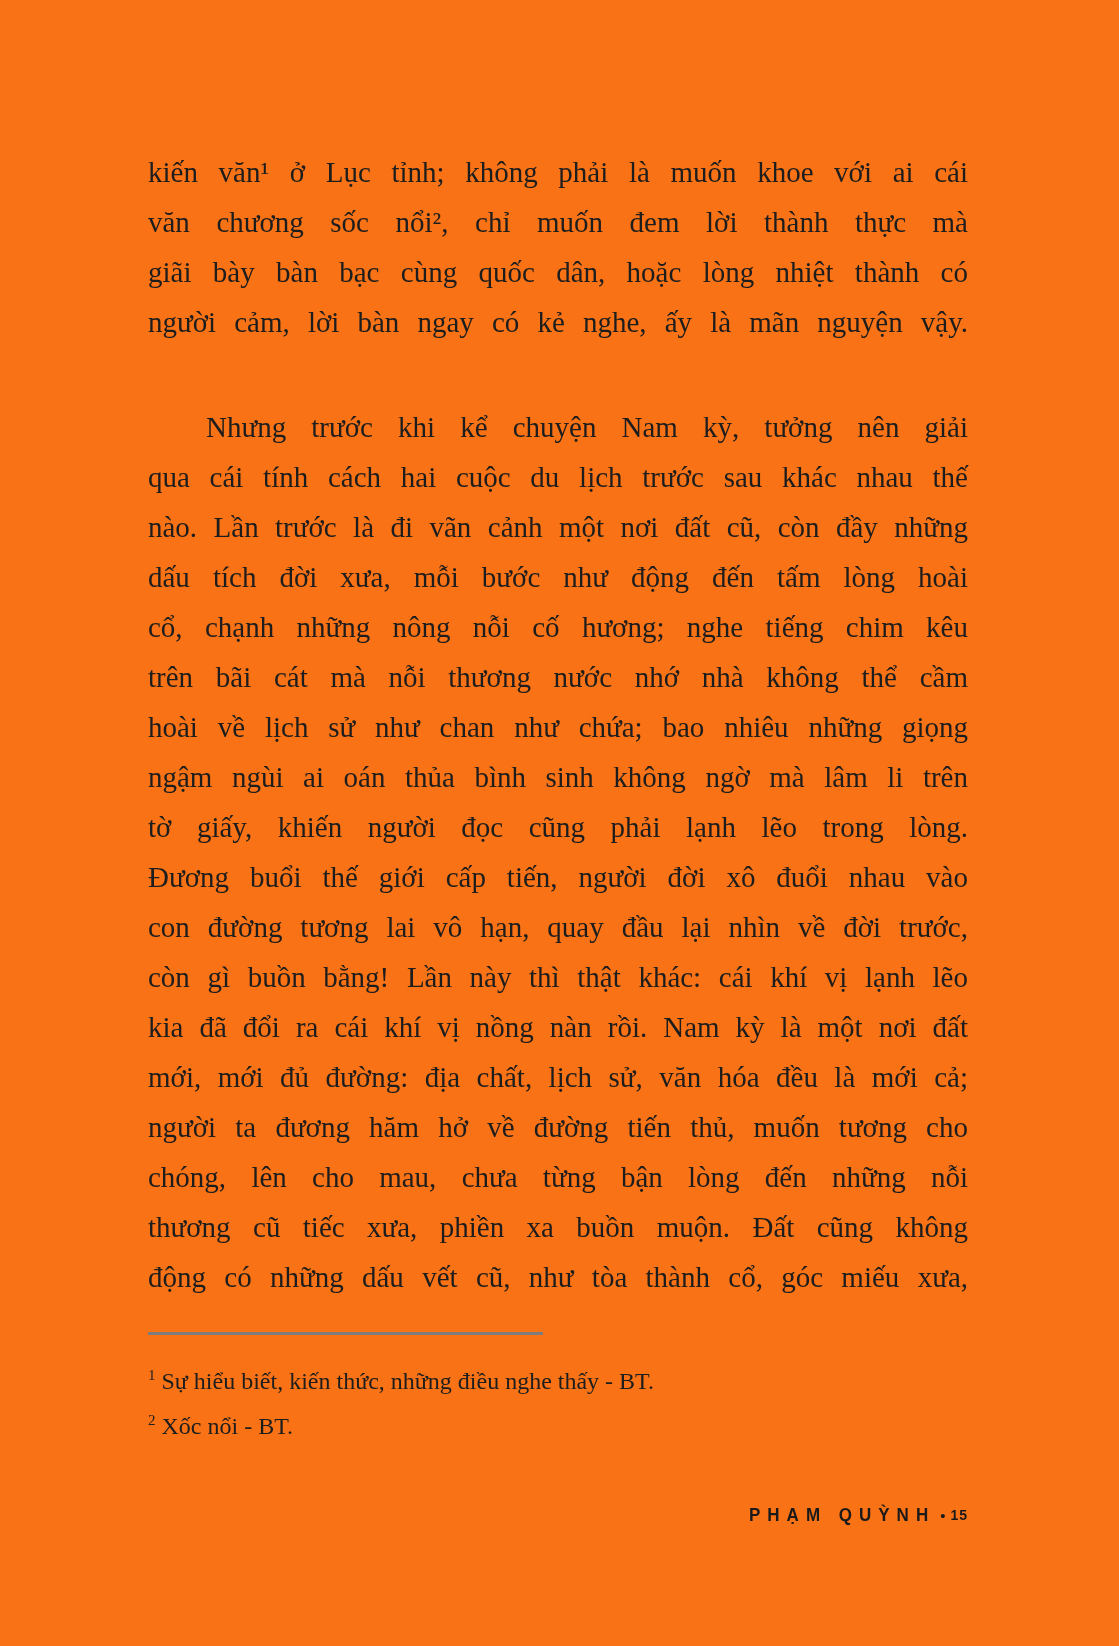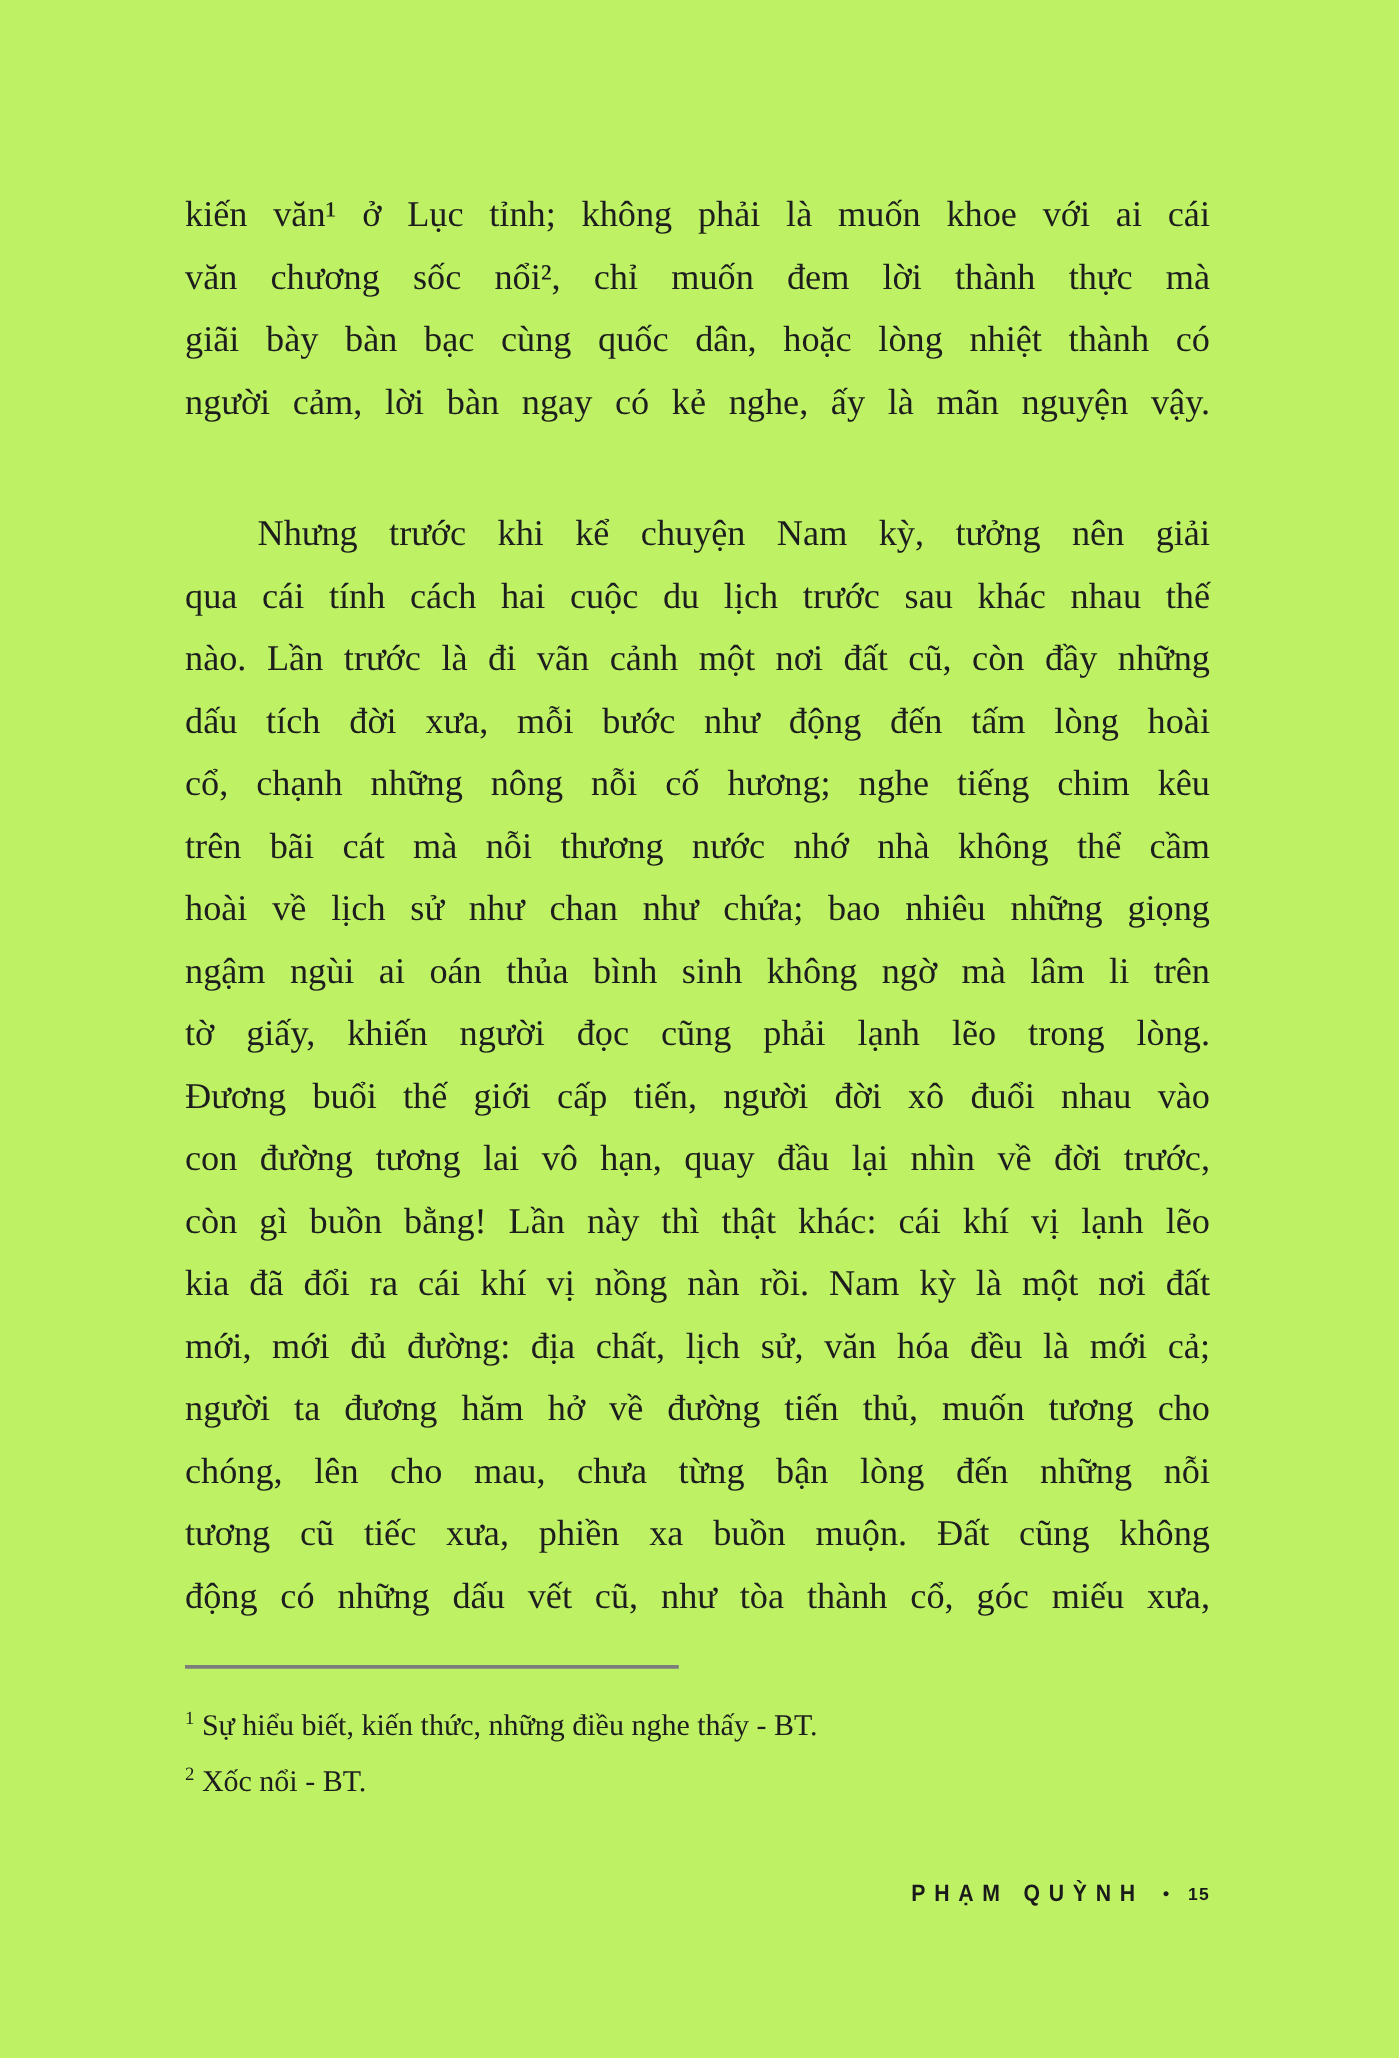--- a/index.html
+++ b/index.html
@@ -4,21 +4,21 @@
 <style>
   html, body {
     margin: 0;
     padding: 0;
     background: #ffffff;
   }
   .page {
     position: relative;
     width: 1119px;
     height: 1646px;
-    background: #bef264;
+    background: #f97316;
     overflow: hidden;
     font-family: "Liberation Serif", "DejaVu Serif", serif;
   }
   .text-col {
     position: absolute;
     left: 148px;
     top: 147px;
     width: 820px;
     color: #1d1d1d;
     font-size: 29px;
@@ -52,21 +52,21 @@
     font-size: 15px;
     margin-right: 6px;
     line-height: 0;
   }
   .page-footer {
     position: absolute;
     top: 1505px;
     right: 151px;
     display: flex;
     align-items: center;
-    gap: 15px;
+    gap: 5px;
     font-family: "Liberation Sans", "DejaVu Sans", sans-serif;
     color: #1a1a1a;
   }
   .footer-author {
     font-size: 17px;
     font-weight: 600;
     letter-spacing: 7px;
     transform: scaleY(1.12);
   }
   .footer-bullet {
@@ -103,21 +103,21 @@
       <div class="line">hoài về lịch sử như chan như chứa; bao nhiêu những giọng</div>
       <div class="line">ngậm ngùi ai oán thủa bình sinh không ngờ mà lâm li trên</div>
       <div class="line">tờ giấy, khiến người đọc cũng phải lạnh lẽo trong lòng.</div>
       <div class="line">Đương buổi thế giới cấp tiến, người đời xô đuổi nhau vào</div>
       <div class="line">con đường tương lai vô hạn, quay đầu lại nhìn về đời trước,</div>
       <div class="line">còn gì buồn bằng! Lần này thì thật khác: cái khí vị lạnh lẽo</div>
       <div class="line">kia đã đổi ra cái khí vị nồng nàn rồi. Nam kỳ là một nơi đất</div>
       <div class="line">mới, mới đủ đường: địa chất, lịch sử, văn hóa đều là mới cả;</div>
       <div class="line">người ta đương hăm hở về đường tiến thủ, muốn tương cho</div>
       <div class="line">chóng, lên cho mau, chưa từng bận lòng đến những nỗi</div>
-      <div class="line">tương cũ tiếc xưa, phiền xa buồn muộn. Đất cũng không</div>
+      <div class="line">thương cũ tiếc xưa, phiền xa buồn muộn. Đất cũng không</div>
       <div class="line">động có những dấu vết cũ, như tòa thành cổ, góc miếu xưa,</div>
     </div>
 
     <hr class="footnote-rule">
 
     <div class="footnotes">
       <div class="footnote"><sup>1</sup><span>Sự hiểu biết, kiến thức, những điều nghe thấy - BT.</span></div>
       <div class="footnote"><sup>2</sup><span>Xốc nổi - BT.</span></div>
     </div>
 

